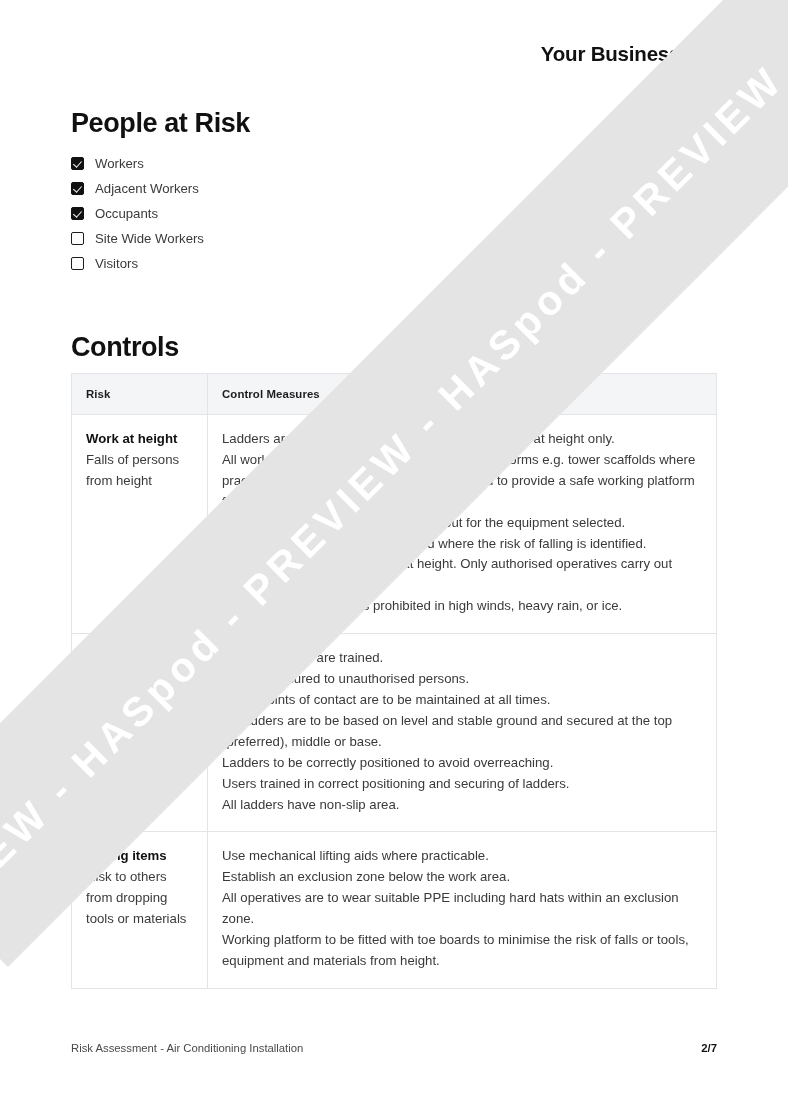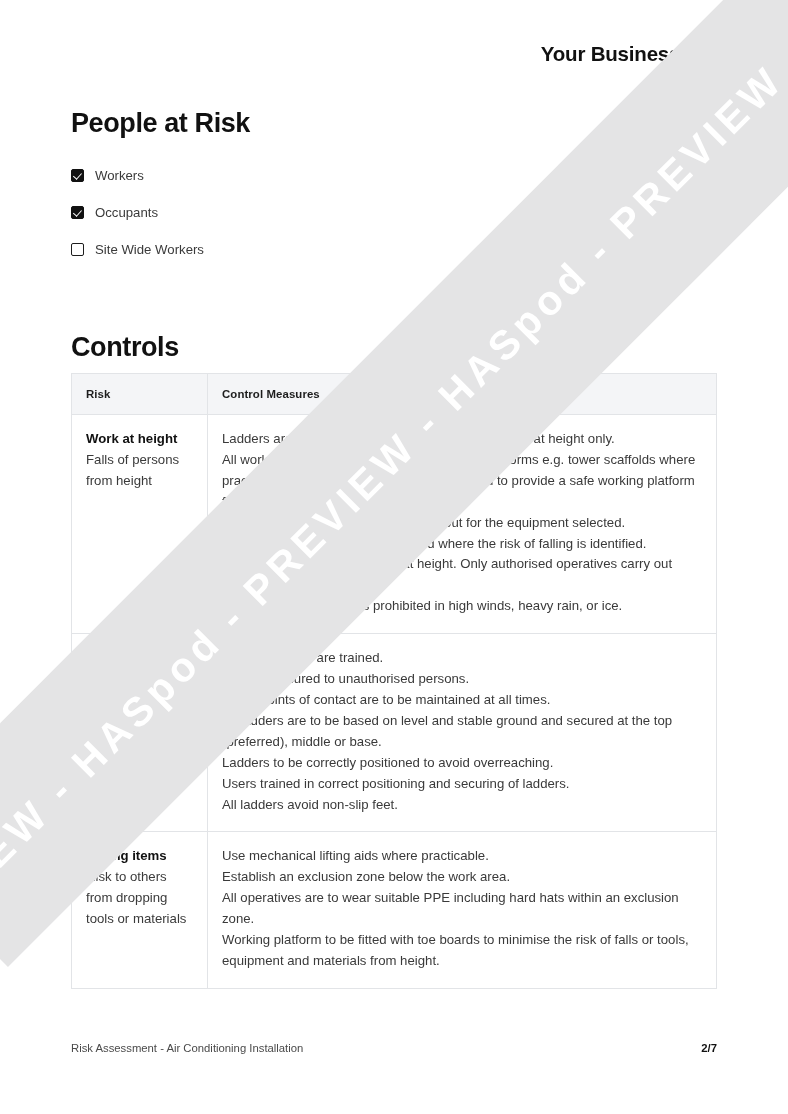--- a/index.html
+++ b/index.html
@@ -77,21 +77,20 @@
   .checklist {
     position: absolute;
     left: 71px;
     top: 151px;
     width: 400px;
   }
   .check-item {
     display: flex;
     align-items: center;
     height: 25px;
-    margin-top: 12px;
   }
   .checkbox {
     width: 13px;
     height: 13px;
     border: 1.4px solid #1d1d1d;
     border-radius: 2px;
     box-sizing: border-box;
     margin-right: 11px;
     flex: 0 0 auto;
     position: relative;
@@ -199,25 +198,33 @@
 
     <h1 id="people-title" class="section-title">People at Risk</h1>
 
     <div class="checklist">
         <div class="check-item">
           <span class="checkbox checked"></span>
           <span class="check-label">Workers</span>
         </div>
         <div class="check-item">
           <span class="checkbox checked"></span>
+          <span class="check-label">Adjacent Workers</span>
+        </div>
+        <div class="check-item">
+          <span class="checkbox checked"></span>
           <span class="check-label">Occupants</span>
         </div>
         <div class="check-item">
           <span class="checkbox"></span>
           <span class="check-label">Site Wide Workers</span>
+        </div>
+        <div class="check-item">
+          <span class="checkbox"></span>
+          <span class="check-label">Visitors</span>
         </div>
       </div>
 
     <h1 id="controls-title" class="section-title">Controls</h1>
 
     <table class="controls-table">
       <colgroup>
         <col class="col-risk">
         <col class="col-controls">
       </colgroup>
@@ -247,21 +254,21 @@
               <span class="risk-name">Work at height</span>
               <span class="risk-desc">Use of ladders</span>
             </td>
             <td>
               <span class="measure-line">All ladder users are trained.</span>
               <span class="measure-line">Ladders secured to unauthorised persons.</span>
               <span class="measure-line">Three points of contact are to be maintained at all times.</span>
               <span class="measure-line">All ladders are to be based on level and stable ground and secured at the top (preferred), middle or base.</span>
               <span class="measure-line">Ladders to be correctly positioned to avoid overreaching.</span>
               <span class="measure-line">Users trained in correct positioning and securing of ladders.</span>
-              <span class="measure-line">All ladders avoid non-slip feet.</span>
+              <span class="measure-line">All ladders have non-slip area.</span>
             </td>
           </tr>
           <tr>
             <td>
               <span class="risk-name">Falling items</span>
               <span class="risk-desc">Risk to others from dropping tools or materials</span>
             </td>
             <td>
               <span class="measure-line">Use mechanical lifting aids where practicable.</span>
               <span class="measure-line">Establish an exclusion zone below the work area.</span>

